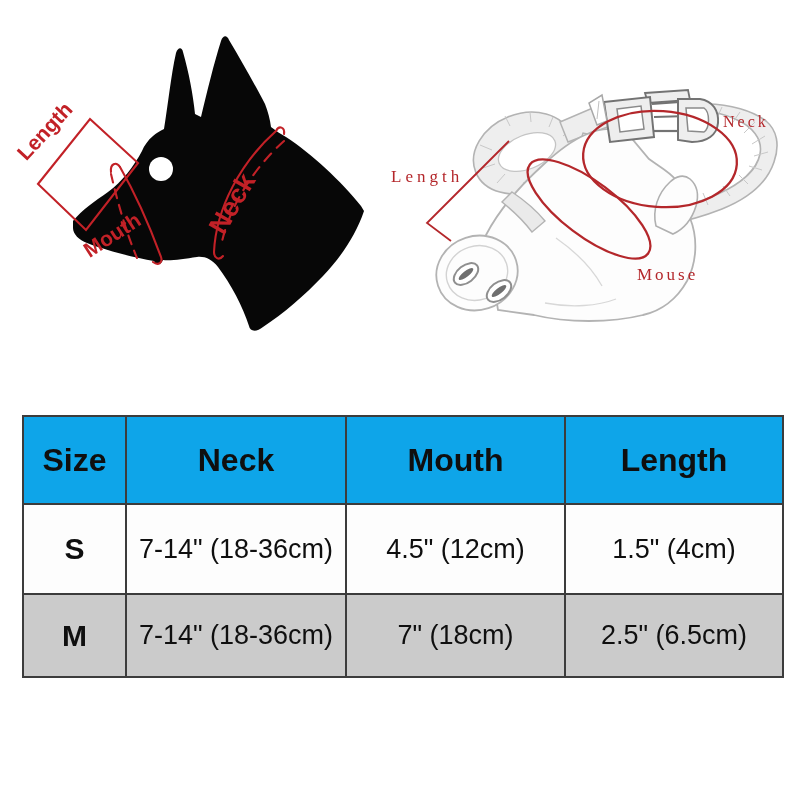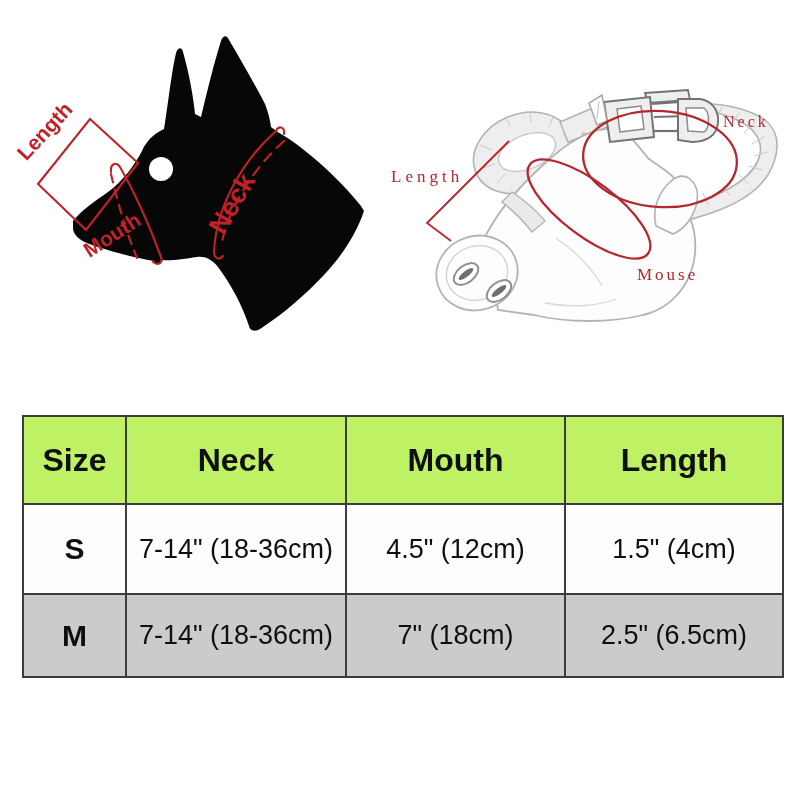--- a/index.html
+++ b/index.html
@@ -33,21 +33,21 @@
     font-family: "Liberation Sans", sans-serif;
   }
   table.size-table th, table.size-table td {
     border: 2px solid #3c3c3c;
     text-align: center;
     vertical-align: middle;
     color: #0f0f0f;
     overflow: hidden;
     padding: 0;
   }
-  tr.header-row { height: 88px; background: #bef264; }
+  tr.header-row { height: 88px; background: #0ea5e9; }
   tr.header-row th { font-size: 32px; font-weight: bold; }
   tr.row-s { height: 90px; background: #fdfdfd; }
   tr.row-m { height: 83px; background: #cbcbcb; }
   tr.row-s td, tr.row-m td { font-size: 27px; font-weight: normal; }
   td.size-cell { font-size: 30px !important; font-weight: bold !important; }
 </style>
 </head>
 <body>
 
 <div class="canvas">

